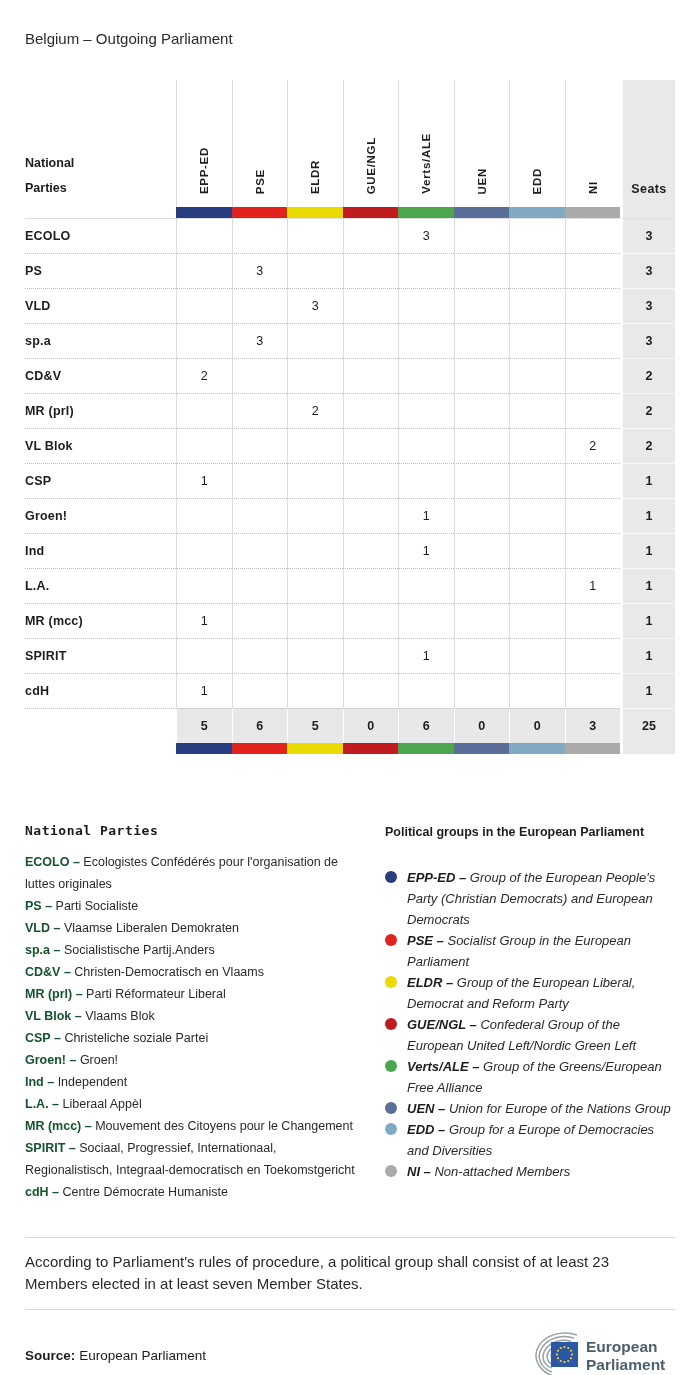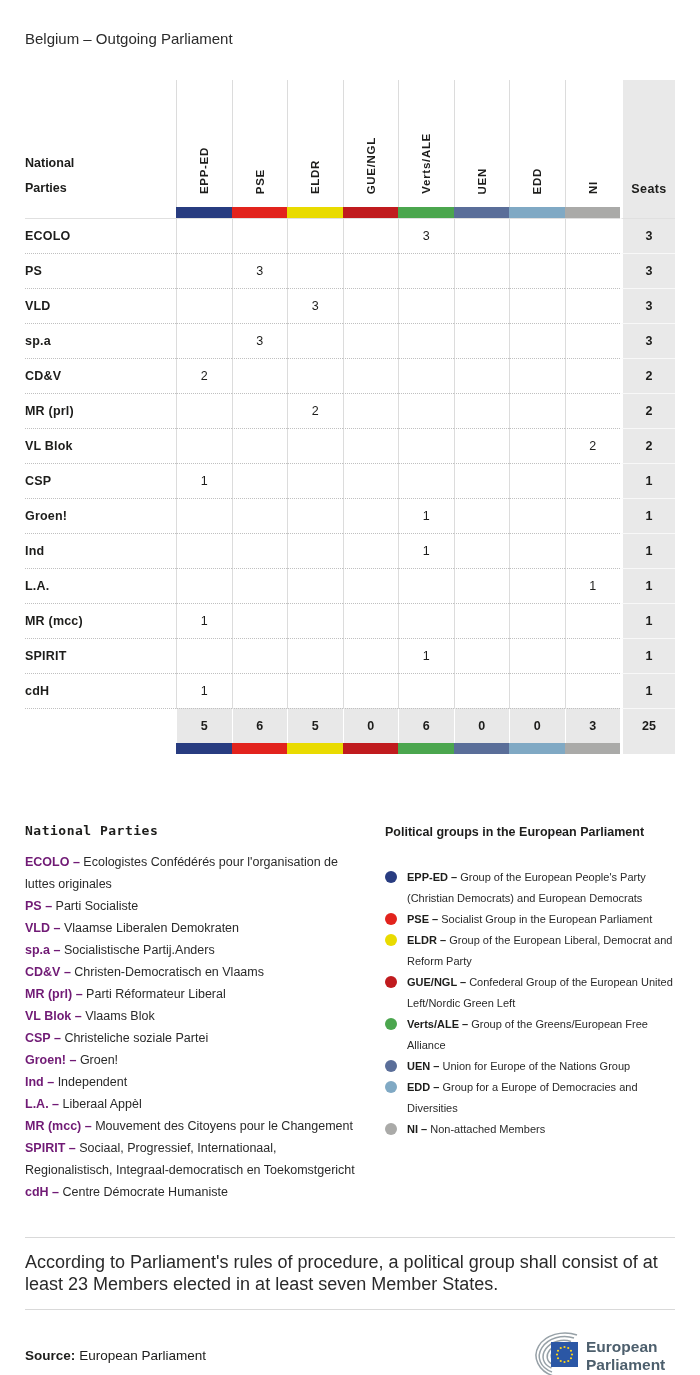--- a/index.html
+++ b/index.html
@@ -42,30 +42,30 @@
         border-left:3px solid #fff; border-top:1px solid #f8f8f8;
         display:flex; align-items:center; justify-content:center; }
   .bar-seats-bottom { height:11px; background:#e9e9e9; border-left:3px solid #fff; }
 
   
   .legends { display:flex; margin-top:69px; }
   .leg-left { width:360px; padding-right:28px; }
   .leg-left h3 { font-family:"DejaVu Sans Mono", monospace; font-size:13px; font-weight:700;
                  letter-spacing:.5px; margin:0 0 13px; }
   .leg-left p { margin:0; font-size:12.5px; line-height:22px; color:#2a2a2a; }
-  .leg-left b { color:#701a75; }
+  .leg-left b { color:#14532d; }
   .leg-right { width:290px; }
   .leg-right h3 { font-size:12.5px; font-weight:700; margin:2px 0 28px; }
-  .leg-item { display:flex; gap:10px; font-size:11px; line-height:21px; color:#2a2a2a; }
+  .leg-item { display:flex; gap:10px; font-size:13px; line-height:21px; color:#2a2a2a;font-style:italic; }
   .leg-item b { color:#1d1d1b; }
   .dot { width:12px; height:12px; border-radius:50%; flex:0 0 12px; margin-top:4px; }
 
   
   .hr1 { border:none; border-top:1px solid #d9d9d9; margin:34px 0 0; }
-  .note { font-size:18px; line-height:22px; margin:13px 0 14px; color:#2a2a2a; max-width:650px; }
+  .note { font-size:15px; line-height:22px; margin:13px 0 14px; color:#2a2a2a; max-width:650px; }
   .hr2 { border:none; border-top:1px solid #d9d9d9; margin:0; }
   .source-row { display:flex; justify-content:space-between; align-items:center; margin-top:20px; }
   .source { font-size:13.5px; }
   .source b { margin-right:4px; }
 </style>
 </head>
 <body>
 
 <div class="page">
 

